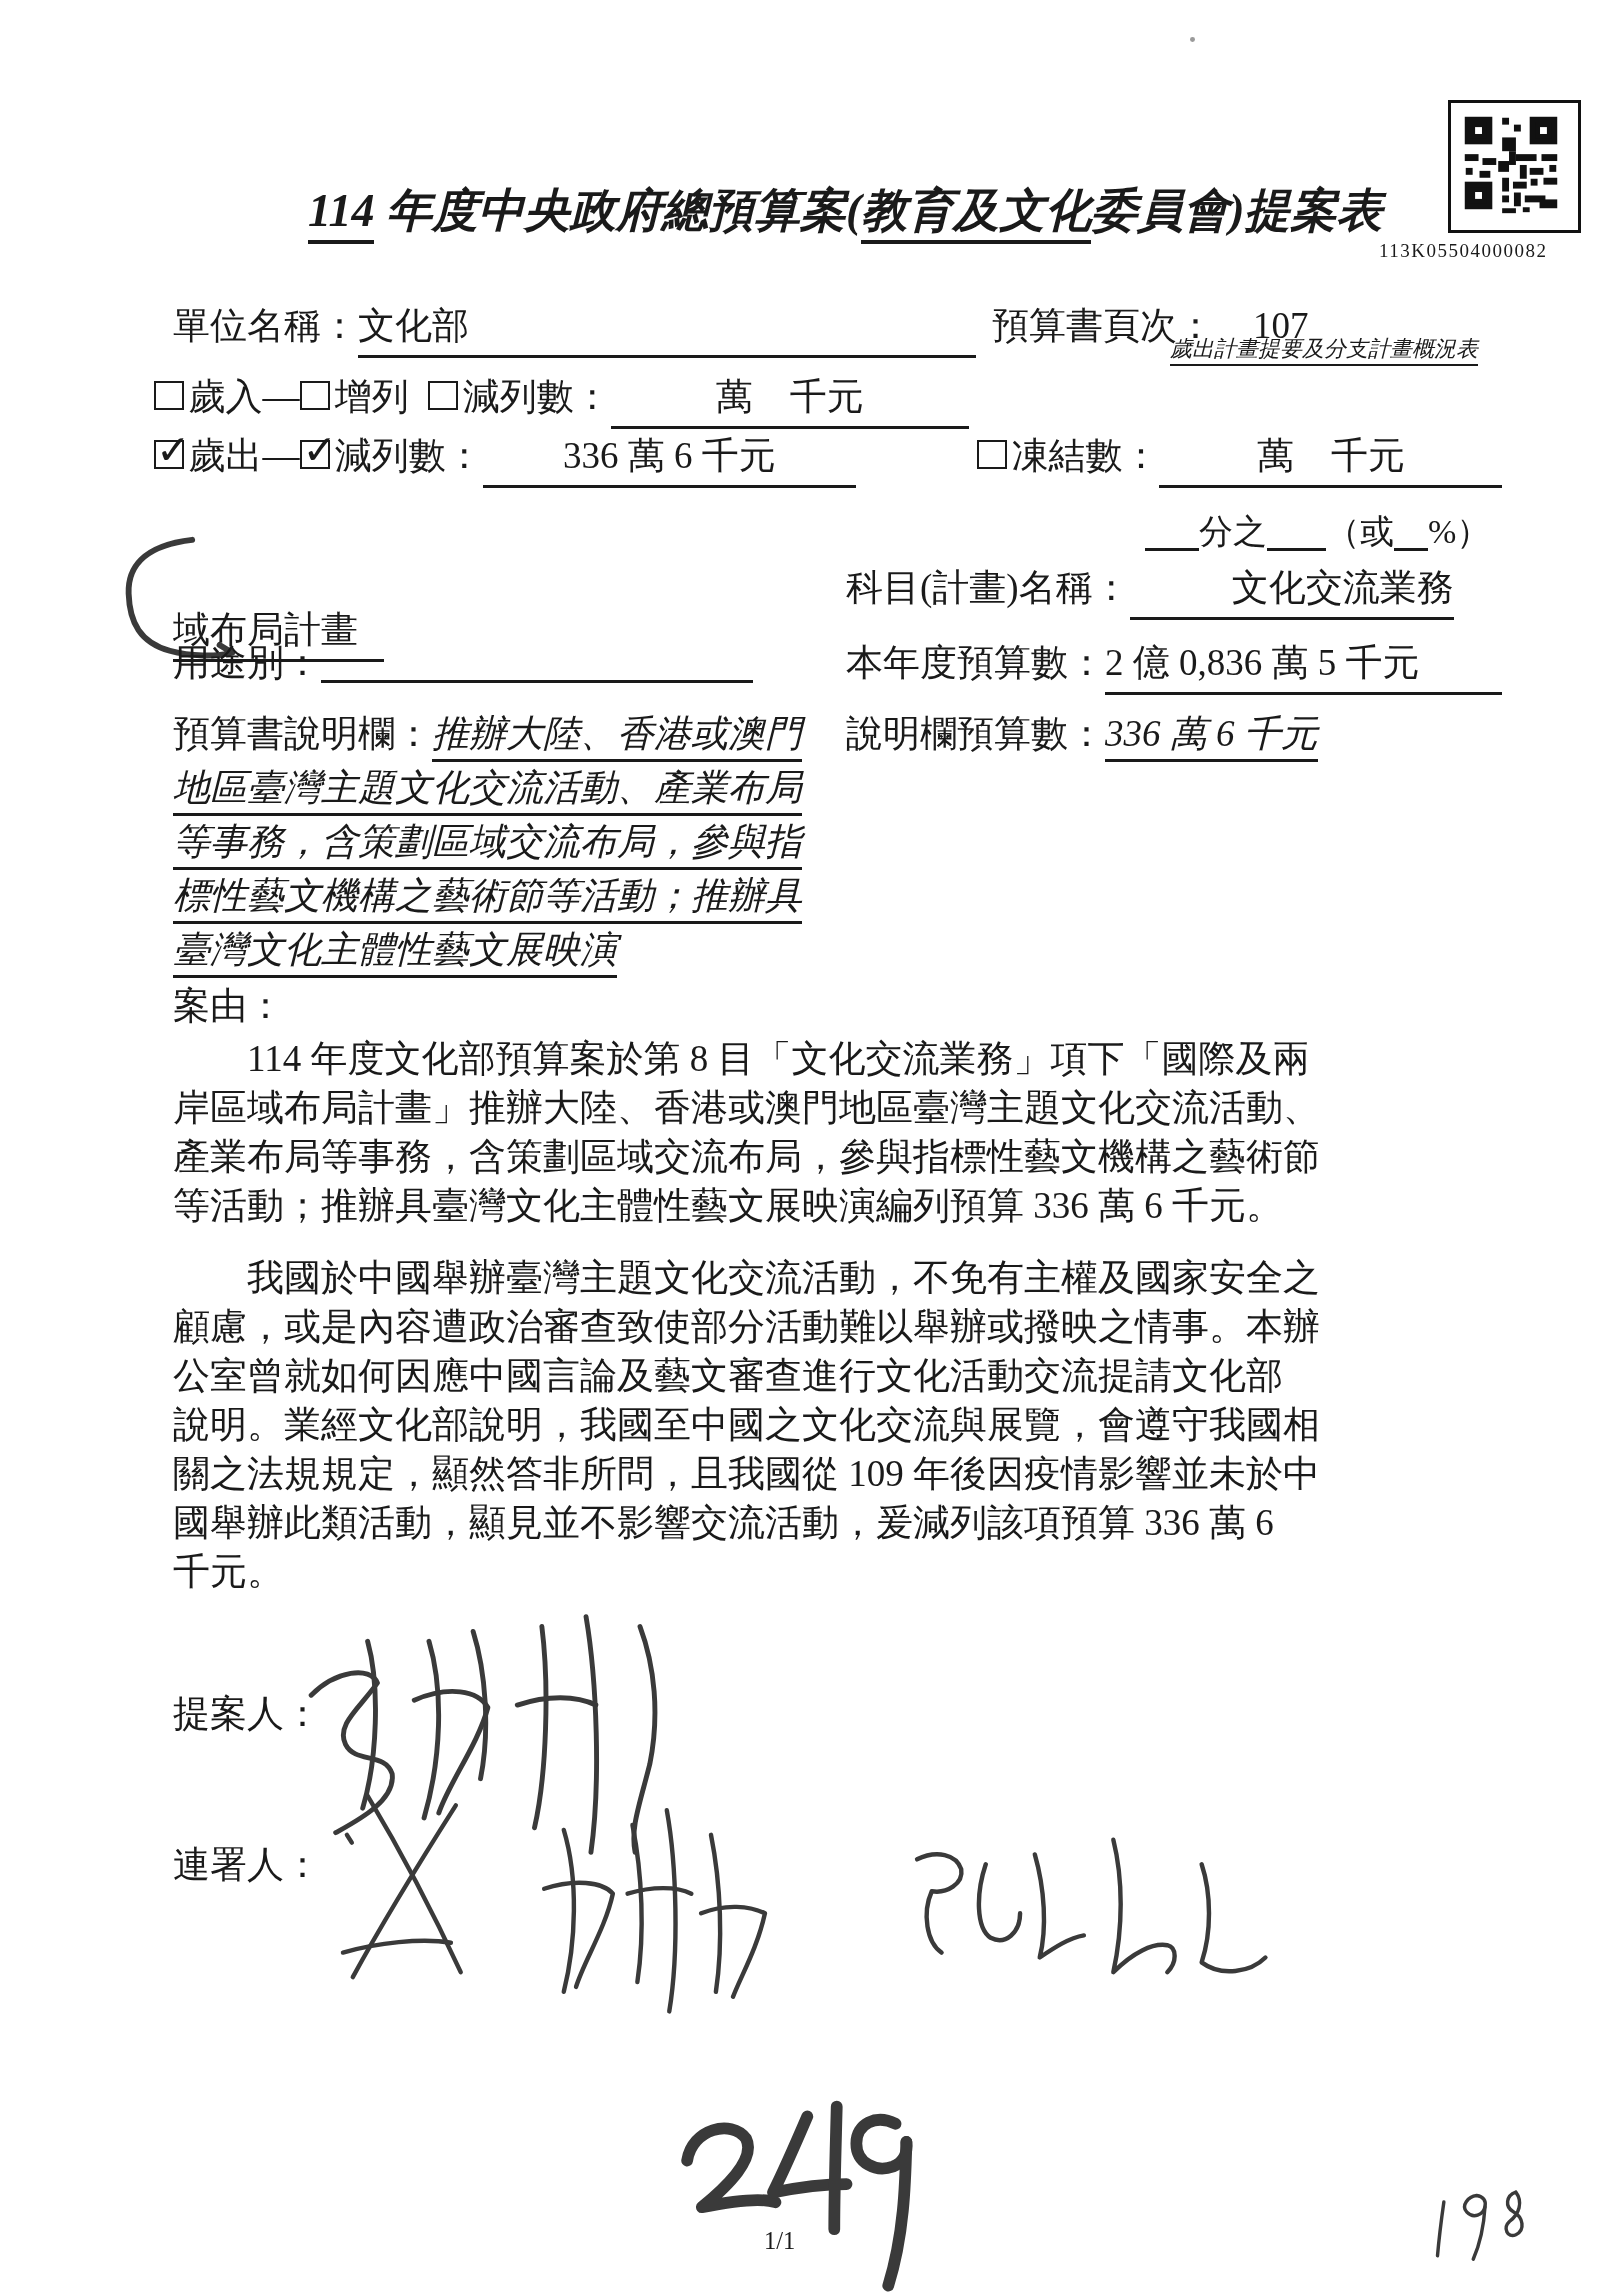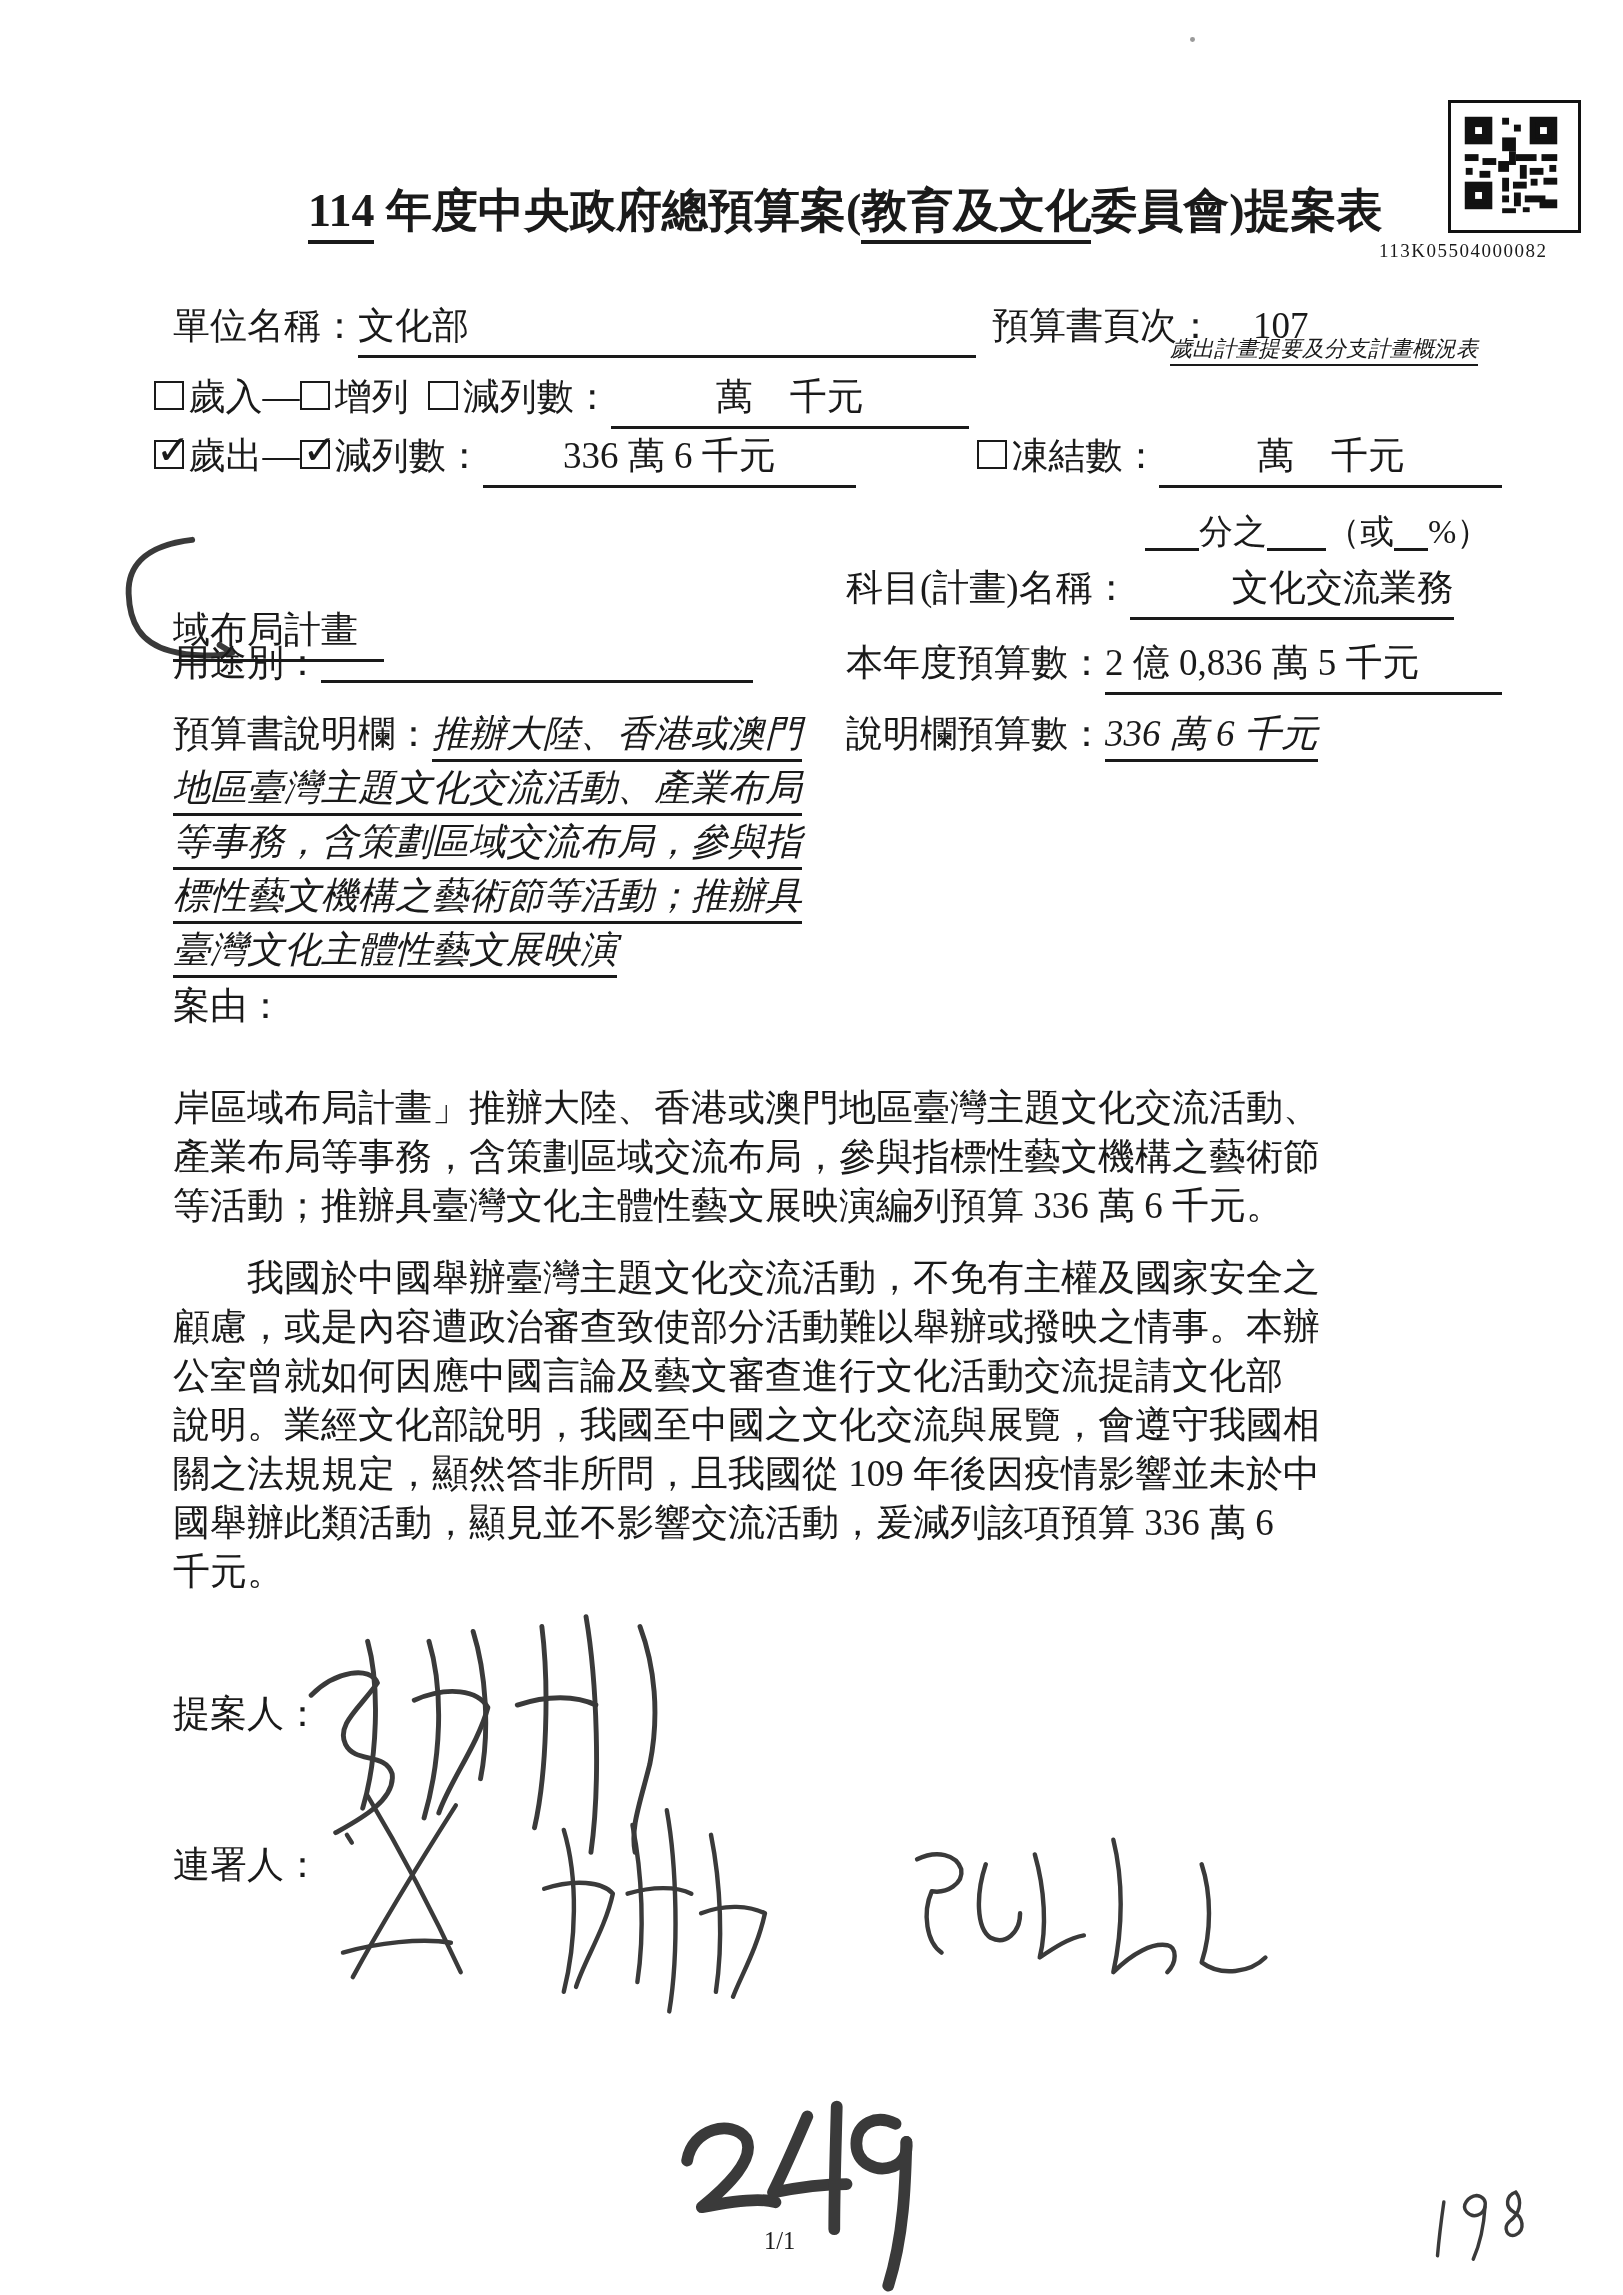--- a/index.html
+++ b/index.html
@@ -29,21 +29,21 @@
   svg{position:absolute;overflow:visible;}
   .ink{stroke:#3a3a3a;fill:none;stroke-linecap:round;stroke-linejoin:round;}
 </style>
 </head>
 <body>
 
 <div class="page">
 
   <div class="dot"></div>
 
-  <div class="line fs94 b" style="left:308px;top:182px;">
+  <div class="line fs94 b" style="left:308px;top:182px;font-style:italic;">
     <span class="ut9">114</span><span> 年度中央政府總預算案(</span><span class="ut9">教育及文化</span><span>委員會)提案表</span>
   </div>
 
   <div class="qrbox">
     <svg width="120" height="120" viewBox="0 0 244 244" style="left:0;top:0;">
       <g fill="#111">
         <rect x="28" y="28" width="56" height="56"></rect>
           <rect x="160" y="28" width="56" height="56"></rect>
           <rect x="28" y="160" width="56" height="56"></rect>
         <rect x="44" y="44" width="24" height="24" fill="#fff" stroke="#111" stroke-width="10"></rect>
@@ -127,20 +127,21 @@
   <div class="line" style="left:846px;top:711px;">
     <span>說明欄預算數：</span><span class="ut">336 萬 6 千元</span>
   </div>
   <div class="line" style="left:173px;top:765px;"><span class="ut">地區臺灣主題文化交流活動、產業布局</span></div>
   <div class="line" style="left:173px;top:819px;"><span class="ut">等事務，含策劃區域交流布局，參與指</span></div>
   <div class="line" style="left:173px;top:873px;"><span class="ut">標性藝文機構之藝術節等活動；推辦具</span></div>
   <div class="line" style="left:173px;top:927px;"><span class="ut">臺灣文化主體性藝文展映演</span></div>
 
   <div class="line" style="left:173px;top:983px;">案由：</div>
 
+  <div class="line" style="left:173px;top:1036px;">　　114 年度文化部預算案於第 8 目「文化交流業務」項下「國際及兩</div>
   <div class="line" style="left:173px;top:1085px;">岸區域布局計畫」推辦大陸、香港或澳門地區臺灣主題文化交流活動、</div>
   <div class="line" style="left:173px;top:1134px;">產業布局等事務，含策劃區域交流布局，參與指標性藝文機構之藝術節</div>
   <div class="line" style="left:173px;top:1183px;">等活動；推辦具臺灣文化主體性藝文展映演編列預算 336 萬 6 千元。</div>
 
   <div class="line" style="left:173px;top:1255px;">　　我國於中國舉辦臺灣主題文化交流活動，不免有主權及國家安全之</div>
   <div class="line" style="left:173px;top:1304px;">顧慮，或是內容遭政治審查致使部分活動難以舉辦或撥映之情事。本辦</div>
   <div class="line" style="left:173px;top:1353px;">公室曾就如何因應中國言論及藝文審查進行文化活動交流提請文化部</div>
   <div class="line" style="left:173px;top:1402px;">說明。業經文化部說明，我國至中國之文化交流與展覽，會遵守我國相</div>
   <div class="line" style="left:173px;top:1451px;">關之法規規定，顯然答非所問，且我國從 109 年後因疫情影響並未於中</div>
   <div class="line" style="left:173px;top:1500px;">國舉辦此類活動，顯見並不影響交流活動，爰減列該項預算 336 萬 6</div>

